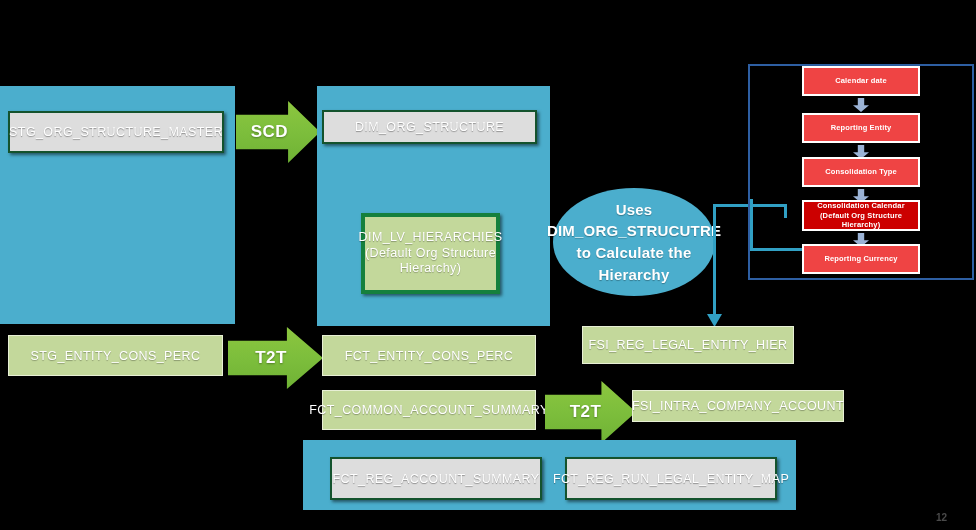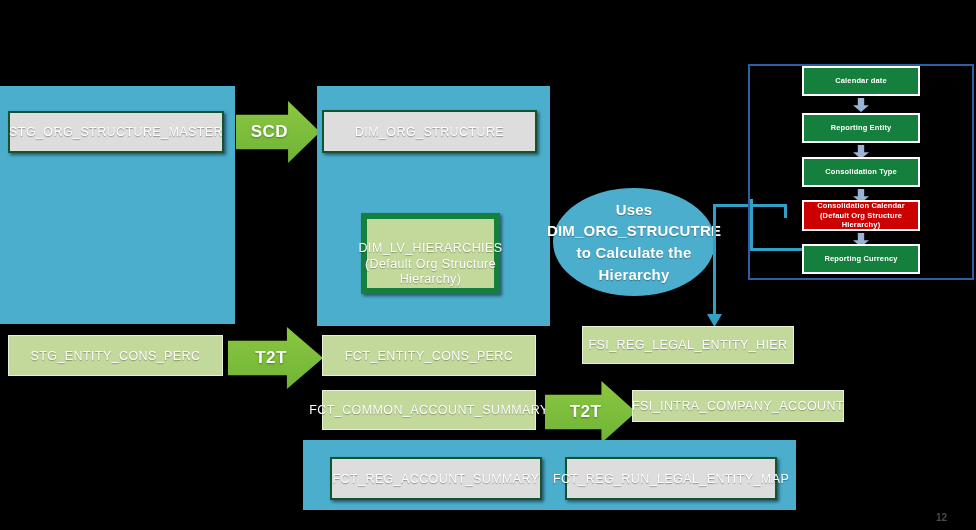--- a/index.html
+++ b/index.html
@@ -56,24 +56,23 @@
     justify-content: center;
     text-align: center;
     font-size: 12.5px;
     letter-spacing: 0.4px;
     font-weight: 500;
     text-shadow: 0 1px 1px rgba(0,0,0,0.3);
     box-sizing: border-box;
     box-shadow: 2px 2px 3px rgba(0,0,0,0.5);
   }
   .sage-box.outlined {
-    border: 6px solid #15803d;
+    border: 4px solid #15803d;
     line-height: 1.25;
     font-size: 12.5px;
-    align-items: flex-end;
   }
 
   
   .arrow {
     position: absolute;
     display: flex;
     align-items: center;
     justify-content: flex-start;
     color: #ffffff;
     font-size: 17px;
@@ -117,21 +116,21 @@
 
   
   .flow-frame {
     position: absolute;
     border: 2px solid #2E5FA3;
     background: transparent;
     box-sizing: border-box;
   }
   .flow-box {
     position: absolute;
-    background: #15803d;
+    background: #ef4444;
     border: 2px solid #ffffff;
     color: #ffffff;
     display: flex;
     align-items: center;
     justify-content: center;
     text-align: center;
     font-size: 7.5px;
     font-weight: bold;
     letter-spacing: 0.15px;
     line-height: 1.3;
@@ -184,21 +183,21 @@
     <span>STG_ORG_STRUCTURE_MASTER</span>
   </div>
 
   <div class="arrow" style="left:236px; top:101px; width:84px; height:62px;">
     <span class="arrow-shape"></span>
     <span class="arrow-label">SCD</span>
   </div>
 
   <div class="panel" style="left:317px; top:86px; width:233px; height:240px;"></div>
 
-  <div class="grey-box" style="left:322px; top:110px; width:215px; height:43px;">
+  <div class="grey-box" style="left:322px; top:110px; width:215px; height:34px;">
     <span>DIM_ORG_STRUCTURE</span>
   </div>
 
   <div class="sage-box outlined" style="left:361px; top:213px; width:139px; height:81px; white-space:pre-line;">
     <span>DIM_LV_HIERARCHIES
 (Default Org Structure Hierarchy)</span>
   </div>
 
   <div class="ellipse" style="left:553px; top:188px; width:162px; height:108px; white-space:pre-line;">
     <span>Uses

